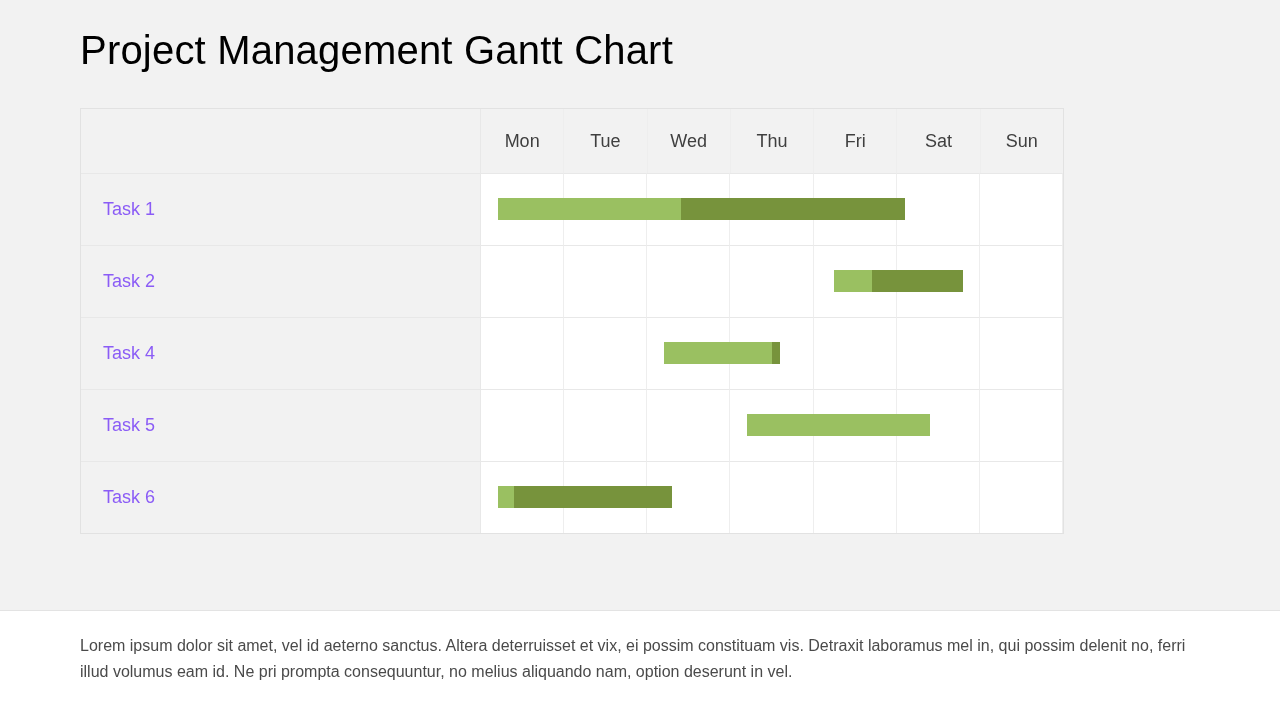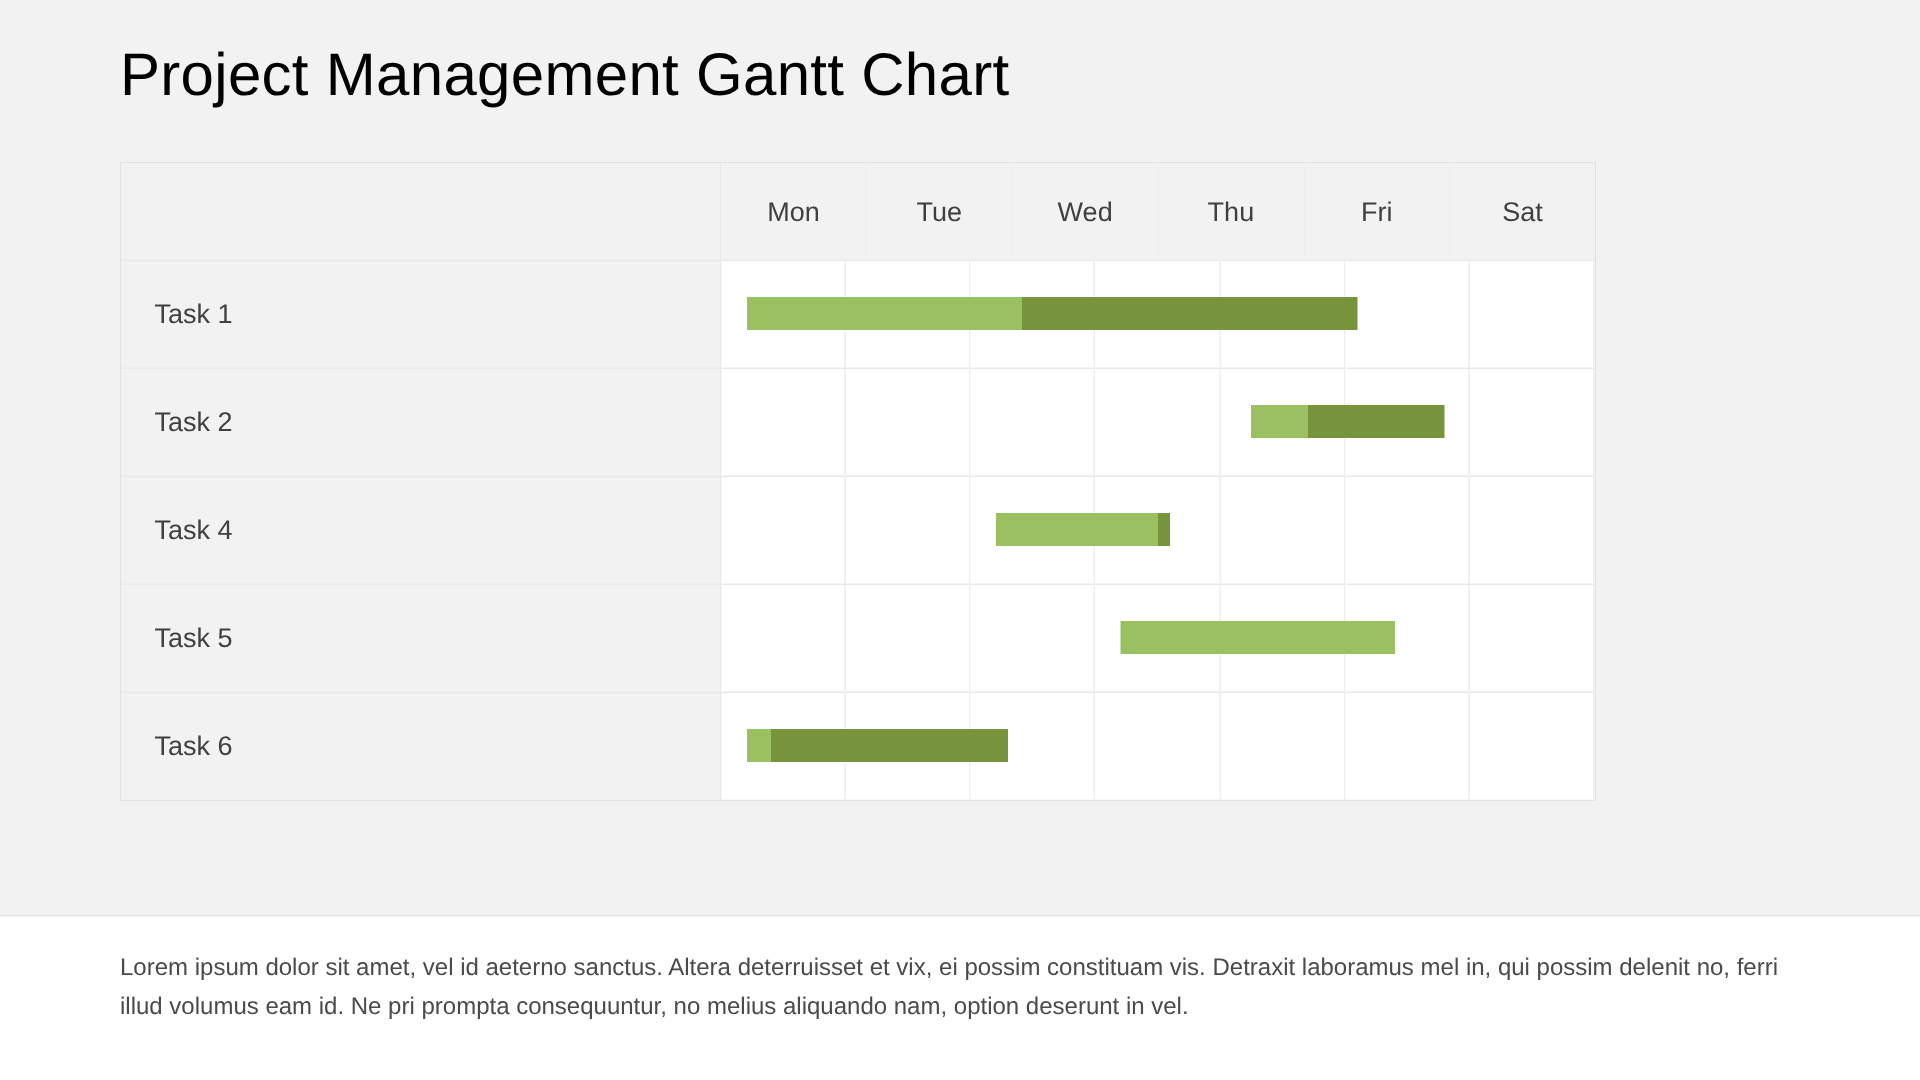--- a/index.html
+++ b/index.html
@@ -47,21 +47,21 @@
     position: relative;
   }
   .gantt .task-col {
     flex: 0 0 400px;
     border-right: 1px solid #e8e8e8;
     border-top: 1px solid #e8e8e8;
     display: flex;
     align-items: center;
     padding-left: 22px;
     font-size: 18px;
-    color: #404040;
+    color: #8b5cf6;
     background: #f2f2f2;
   }
   .gantt .hdr .task-col {
     border-top: none;
     background: #f2f2f2;
   }
   .gantt .days {
     flex: 1 1 auto;
     display: flex;
     position: relative;
@@ -135,20 +135,21 @@
   <div class="gantt">
     <div class="hdr">
       <div class="task-col"></div>
       <div class="days" id="hdr-days">
           <div class="day">Mon</div>
           <div class="day">Tue</div>
           <div class="day">Wed</div>
           <div class="day">Thu</div>
           <div class="day">Fri</div>
           <div class="day">Sat</div>
+          <div class="day">Sun</div>
         </div>
     </div>
     <div id="gantt-body">
         <div class="row">
           <div class="task-col">Task 1</div>
           <div class="days">
             <div class="day"></div>
             <div class="day"></div>
             <div class="day"></div>
             <div class="day"></div>

